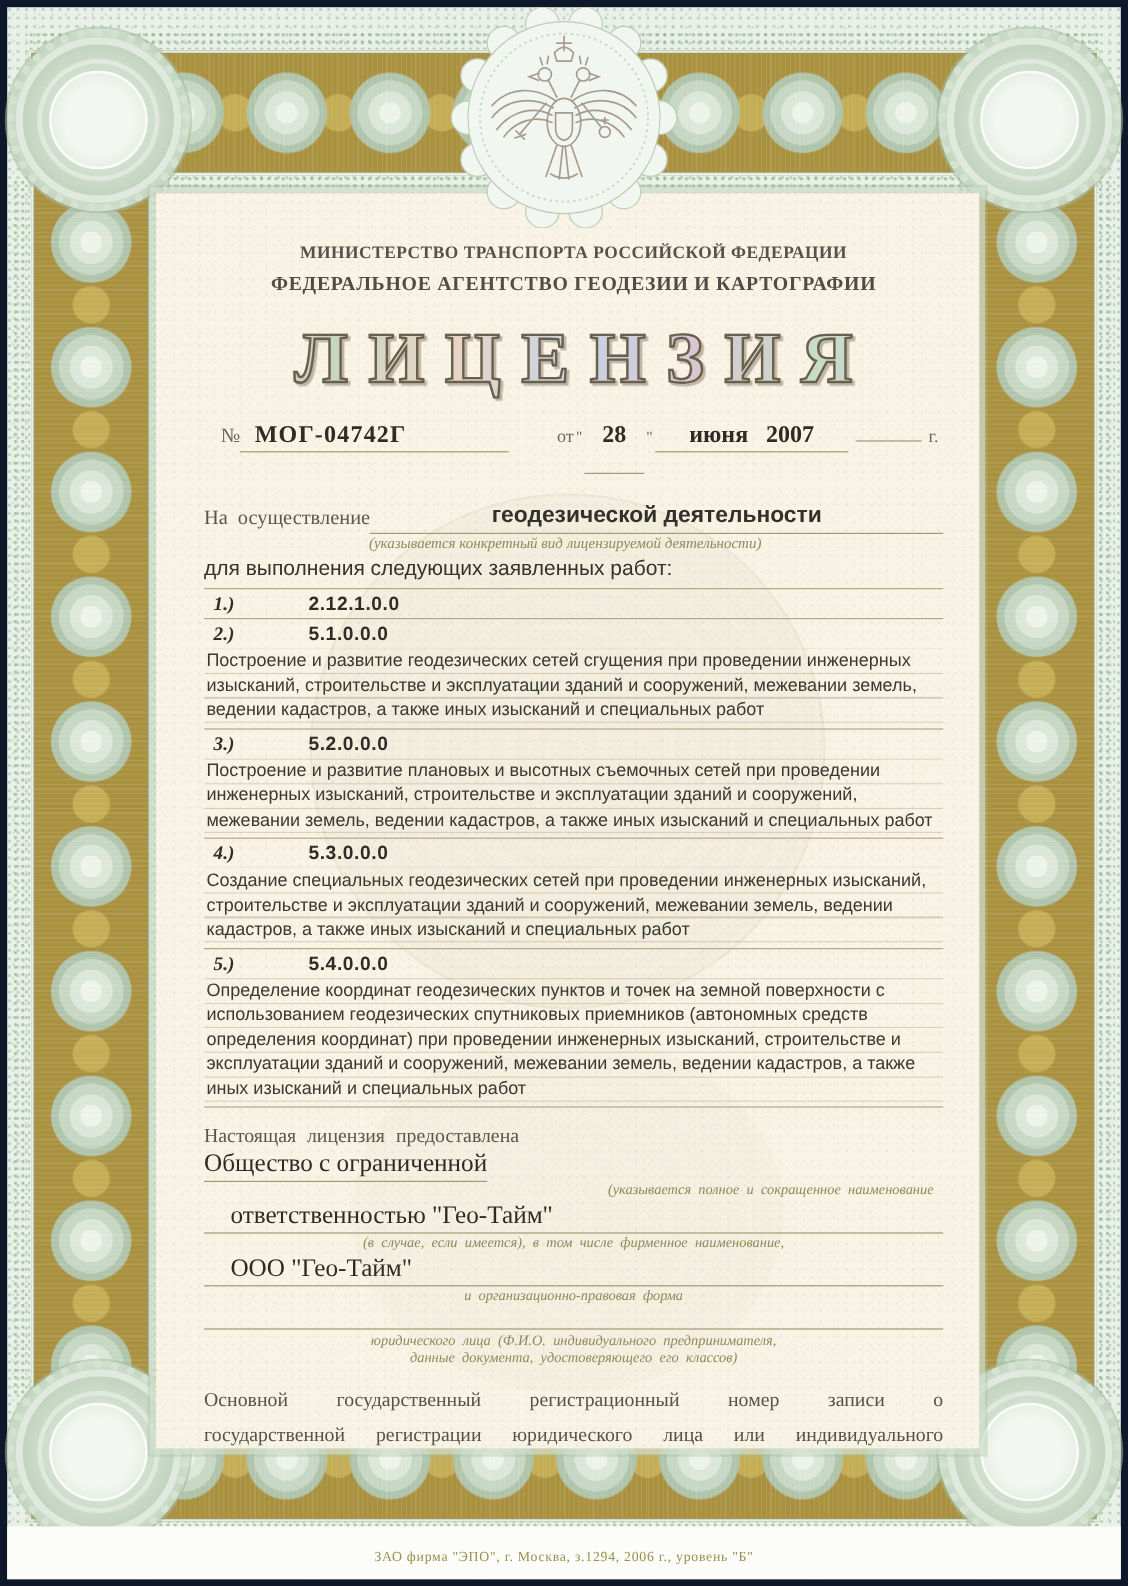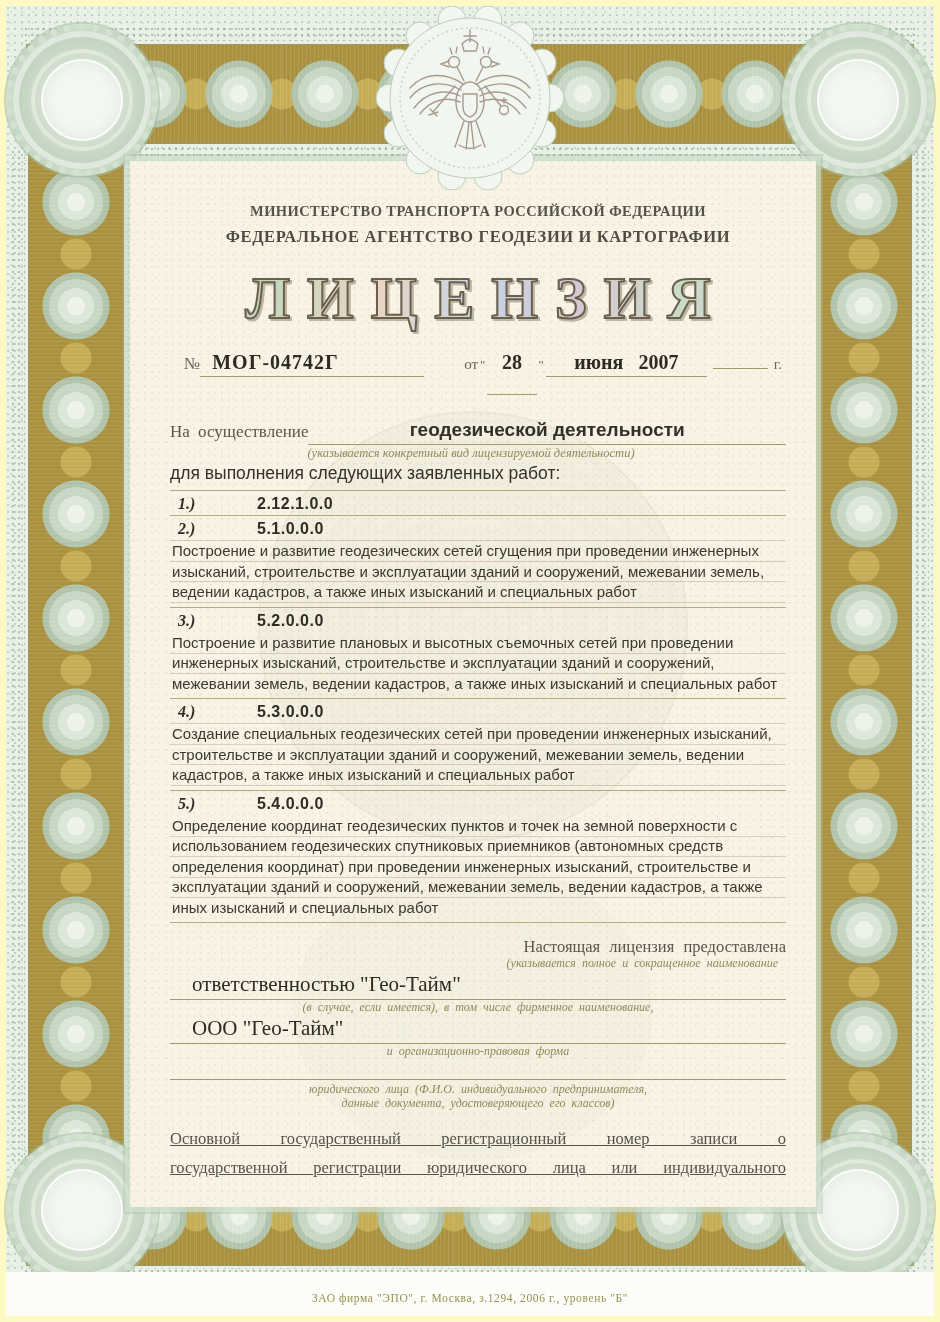--- a/index.html
+++ b/index.html
@@ -1,17 +1,17 @@
 <!DOCTYPE html>
 <html><head>
 <meta charset="utf-8">
 <style>
   * { margin:0; padding:0; box-sizing:border-box; }
   body { background:#ffffff; font-family:"Liberation Serif", serif; }
-  .page { position:relative; width:940px; height:1322px; margin:0 auto; background:#fef9c3; overflow:hidden; }
+  .page { position:relative; width:940px; height:1322px; margin:0 auto; background:#0f172a; overflow:hidden; }
 
   
   .frame { position:absolute; inset:6px; background:#e9f0e7;
     background-image:
       radial-gradient(circle at 2px 2px, rgba(140,175,142,.45) 1.1px, transparent 1.5px),
       radial-gradient(circle at 5px 6px, rgba(170,200,170,.35) 1px, transparent 1.4px);
     background-size:7px 7px, 11px 11px; }
 
   
   .band { position:absolute; background-color:#aa9140;
@@ -122,33 +122,33 @@
   .work { border-top:1px solid #b2a985; }
   .work:first-child { border-top:none; }
   .work-head { display:flex; align-items:baseline; padding:4px 0 2px 8px; }
   .work-num { font:italic bold 16px "Liberation Serif", serif; color:#2f2d26; width:46px; }
   .work-code { font:bold 16px "Liberation Sans", sans-serif; color:#2e2c25; letter-spacing:.5px;margin-left:33px; }
   .work-desc { font:15px/20.5px "Liberation Sans", sans-serif; color:#3a382f; padding:1px 8px 4px 2px;
     background-image: repeating-linear-gradient(to bottom, transparent 0 19.5px, rgba(168,140,120,.38) 19.5px 20.5px);
     background-origin:content-box; }
 
   
-  .grant-row1 { display:flex; align-items:flex-end; margin-top:14px;flex-direction:column; }
+  .grant-row1 { display:flex; align-items:flex-start; margin-top:14px;flex-direction:column; }
   .grant-label { font:16.5px "Liberation Serif", serif; color:#5b564c; white-space:nowrap; word-spacing:5px; }
   .grant-fill1 { flex:1; text-align:center; font:21px "Liberation Serif", serif; color:#2c2a24; padding-bottom:2px; }
   .grant-cap-r { text-align:right; padding-right:8px; font:italic 12px/13px "Liberation Serif", serif; color:#8f895c; word-spacing:3px; }
   .grant-line { font:21px "Liberation Serif", serif; color:#2c2a24; padding:2px 0 2px 22px; }
   .grant-cap-c { text-align:center; font:italic 12px/13px "Liberation Serif", serif; color:#8f895c; word-spacing:3px; margin-top:1px; }
   .empty-line { height:22px; }
   .grant-caps2 { margin-top:3px; }
 
   
   .ogrn { margin-top:14px; }
   .ogrn-line { font:16.5px/29px "Liberation Serif", serif; color:#55524a;
-    text-align:justify; text-align-last:justify;text-decoration:underline; }
+    text-align:justify; text-align-last:justify; }
 
   svg .ln { fill:none; stroke:#9b8c7c; stroke-width:1.4; stroke-linecap:round; opacity:.85; }
   svg .pt { fill:#f2f6f0; stroke:#bccdb9; stroke-width:1; }
 </style>
 </head>
 <body>
 
 <div class="page">
   <div class="frame"></div>
 
@@ -272,20 +272,21 @@
           <div class="work-head">
             <span class="work-num">5.)</span>
             <span class="work-code">5.4.0.0.0</span>
           </div>
           <div class="work-desc">Определение координат геодезических пунктов и точек на земной поверхности с использованием геодезических спутниковых приемников (автономных средств определения координат) при проведении инженерных изысканий, строительстве и эксплуатации зданий и сооружений, межевании земель, ведении кадастров, а также иных изысканий и специальных работ</div>
         </div>
       </div>
 
       <div class="grant-row1">
         <span class="grant-label">Настоящая лицензия предоставлена</span>
+        <span class="grant-fill1 rule">Общество с ограниченной</span>
       </div>
       <div class="grant-cap-r">(указывается полное и сокращенное наименование</div>
       <div class="grant-line rule">ответственностью "Гео-Тайм"</div>
       <div class="grant-cap-c">(в случае, если имеется), в том числе фирменное наименование,</div>
       <div class="grant-line rule">ООО "Гео-Тайм"</div>
       <div class="grant-cap-c">и организационно-правовая форма</div>
       <div class="empty-line rule"></div>
       <div class="grant-cap-c grant-caps2">юридического лица (Ф.И.О. индивидуального предпринимателя,</div>
       <div class="grant-cap-c">данные документа, удостоверяющего его классов)</div>
 

